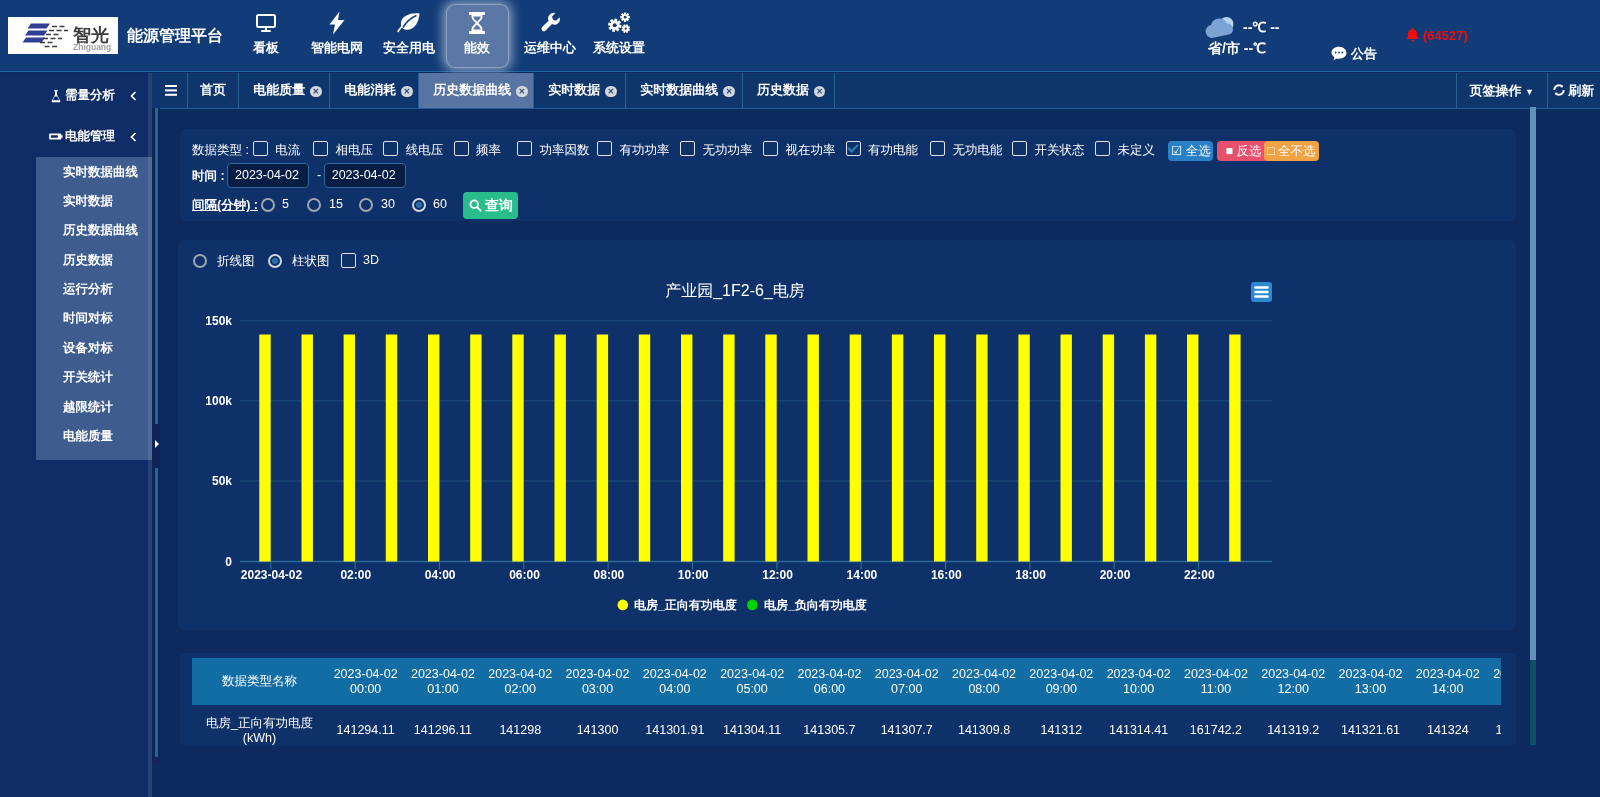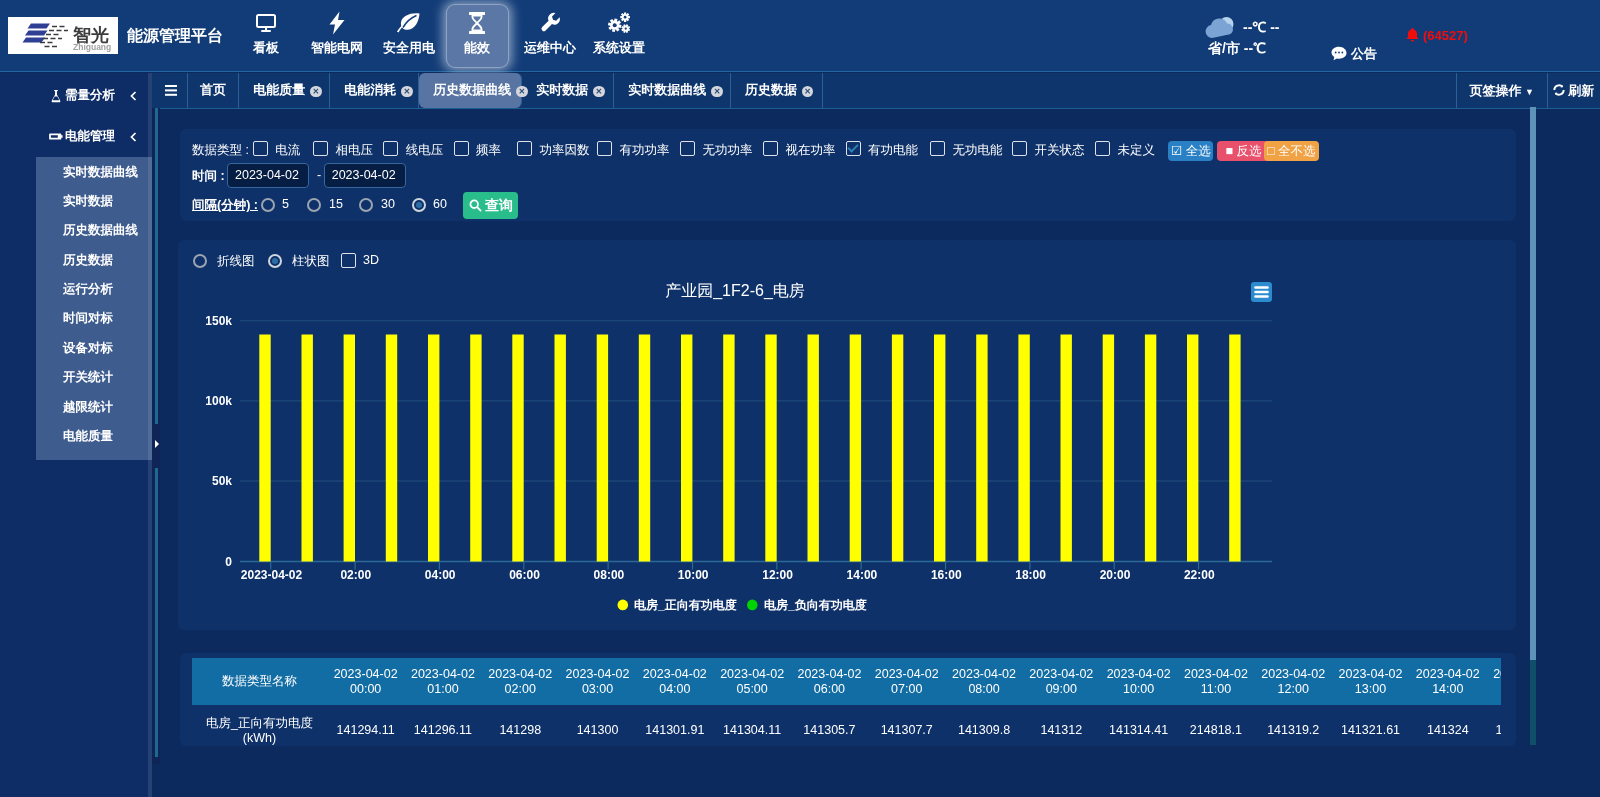--- a/index.html
+++ b/index.html
@@ -241,21 +241,21 @@
       <div class="sitem">电能质量</div>
     </div>
     <div class="gutter"></div>
   </div>
 
   <div id="tabbar">
     <div id="hamb"></div>
     <div class="tab" style="width:51.2px;text-align:center;padding-left:0;">首页</div>
     <div class="tab" style="width:91px;">电能质量<span class="closer">✕</span></div>
     <div class="tab" style="width:89px;">电能消耗<span class="closer">✕</span></div>
-    <div class="tab active" style="width:103px;border-radius:6px;">历史数据曲线<span class="closer">✕</span></div>
+    <div class="tab active" style="width:115px;">历史数据曲线<span class="closer">✕</span></div>
     <div class="tab" style="width:92.1px;">实时数据<span class="closer">✕</span></div>
     <div class="tab" style="width:116.7px;">实时数据曲线<span class="closer">✕</span></div>
     <div class="tab" style="width:92.1px;">历史数据<span class="closer">✕</span></div>
     <div id="tabright">
       <div class="tbtn" style="width:90.5px;border-left:1px solid #2a6094;">页签操作 <span style="font-size:9px;">▼</span></div>
       <div class="tbtn" style="width:53.5px;border-left:1px solid #2a6094;"><svg width="12" height="12" viewBox="0 0 12 12" style="vertical-align:-1px;margin-right:3px">
             <path d="M10.7 6 a4.7 4.7 0 0 1 -8.2 3.1 M1.3 6 a4.7 4.7 0 0 1 8.2-3.1" fill="none" stroke="#fff" stroke-width="1.9"></path>
             <path d="M9.8 1 v2.3 h-2.3 z M2.2 11 v-2.3 h2.3 z" fill="#fff"></path>
           </svg>刷新</div>
     </div>
@@ -433,21 +433,21 @@
         <div class="cell cd">141296.11</div>
         <div class="cell cd">141298</div>
         <div class="cell cd">141300</div>
         <div class="cell cd">141301.91</div>
         <div class="cell cd">141304.11</div>
         <div class="cell cd">141305.7</div>
         <div class="cell cd">141307.7</div>
         <div class="cell cd">141309.8</div>
         <div class="cell cd">141312</div>
         <div class="cell cd">141314.41</div>
-        <div class="cell cd">214818.1</div>
+        <div class="cell cd">161742.2</div>
         <div class="cell cd">141319.2</div>
         <div class="cell cd">141321.61</div>
         <div class="cell cd">141324</div>
         <div class="cell cd">141326.41</div>
       </div>
   </div>
 
   <div id="sb-thumb"></div>
   <div id="sb-track"></div>
 

